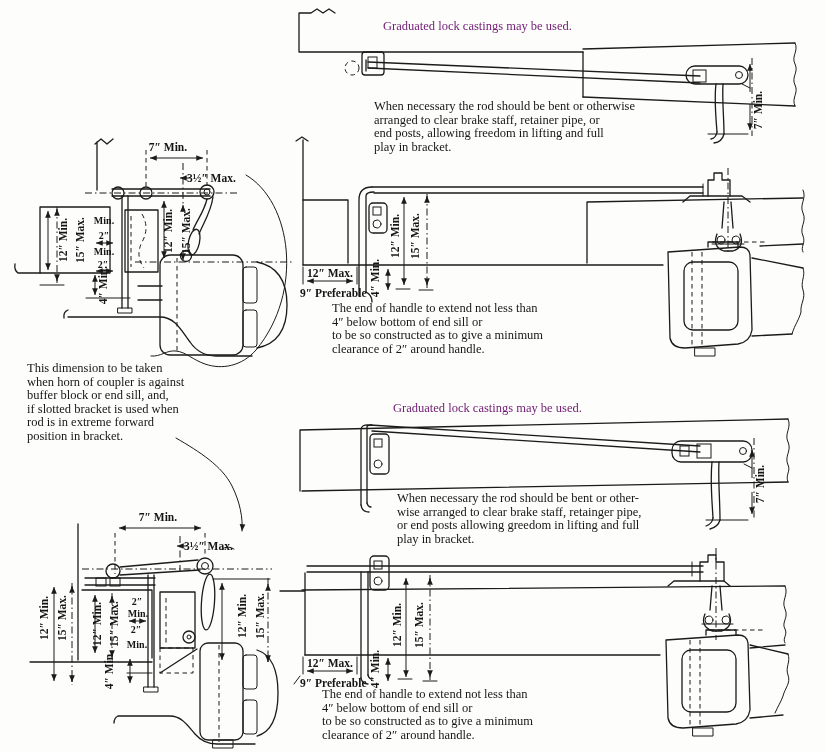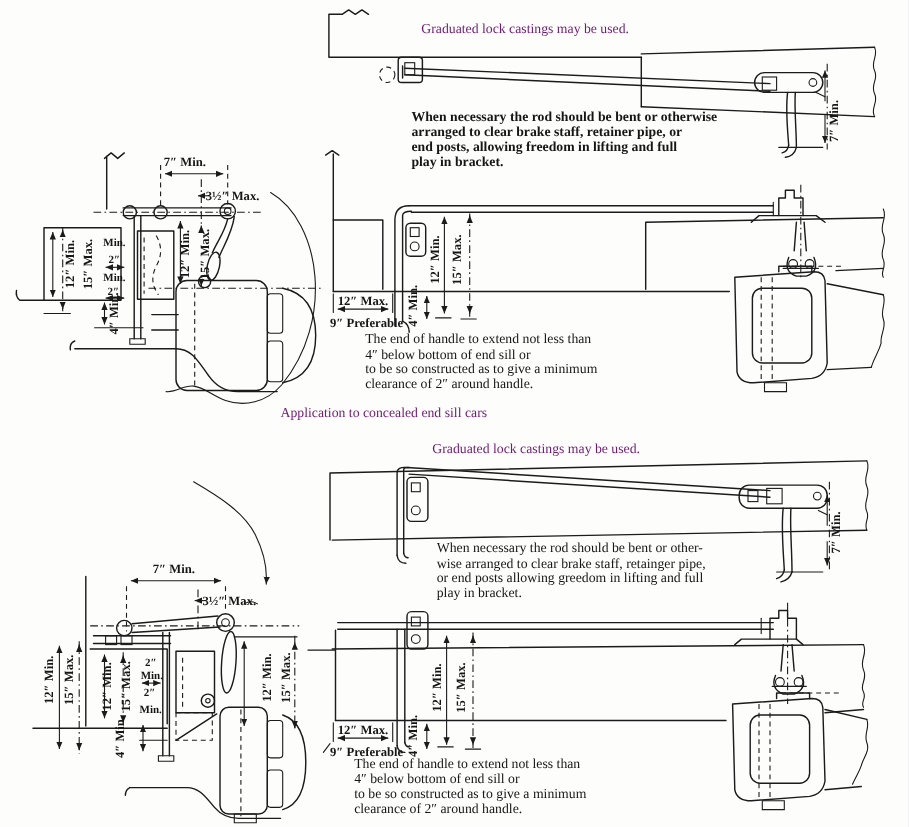--- a/index.html
+++ b/index.html
@@ -371,29 +371,34 @@
       <path class="dd" d="M430,575 V680"></path>
       <line class="dim" x1="430" y1="583" x2="430" y2="578" marker-end="url(#arw)"></line>
       <line class="dim" x1="430" y1="672" x2="430" y2="677" marker-end="url(#arw)"></line>
       <text class="d" transform="rotate(-90 423 625)" x="423" y="625" text-anchor="middle">15″ Max.</text>
       <path class="t" d="M398,679 h14 M423,681 h14"></path>
     </g>
   </g>
 </svg>
 
 <div class="cap" style="left:383px;top:19px;">Graduated lock castings may be used.</div>
-<div class="note" style="left:374px;top:100px;font-weight:bold;">When necessary the rod should be bent or otherwise
+<div class="note" style="left:374px;top:100px;">When necessary the rod should be bent or otherwise
 arranged to clear brake staff, retainer pipe, or
 end posts, allowing freedom in lifting and full
 play in bracket.</div>
 <div class="note" style="left:332px;top:302px;">The end of handle to extend not less than
 4″ below bottom of end sill or
 to be so constructed as to give a minimum
 clearance of 2″ around handle.</div>
-<div class="cap" style="left:255px;top:368px;">Application to concealed end sill cars</div>
+<div class="note" style="left:27px;top:362px;">This dimension to be taken
+when horn of coupler is against
+buffer block or end sill, and,
+if slotted bracket is used when
+rod is in extreme forward
+position in bracket.</div>
 <div class="cap" style="left:393px;top:401px;">Graduated lock castings may be used.</div>
 <div class="note" style="left:397px;top:492px;">When necessary the rod should be bent or other-
 wise arranged to clear brake staff, retainger pipe,
 or end posts allowing greedom in lifting and full
 play in bracket.</div>
 <div class="note" style="left:322px;top:688px;">The end of handle to extend not less than
 4″ below bottom of end sill or
 to be so constructed as to give a minimum
 clearance of 2″ around handle.</div>
 

